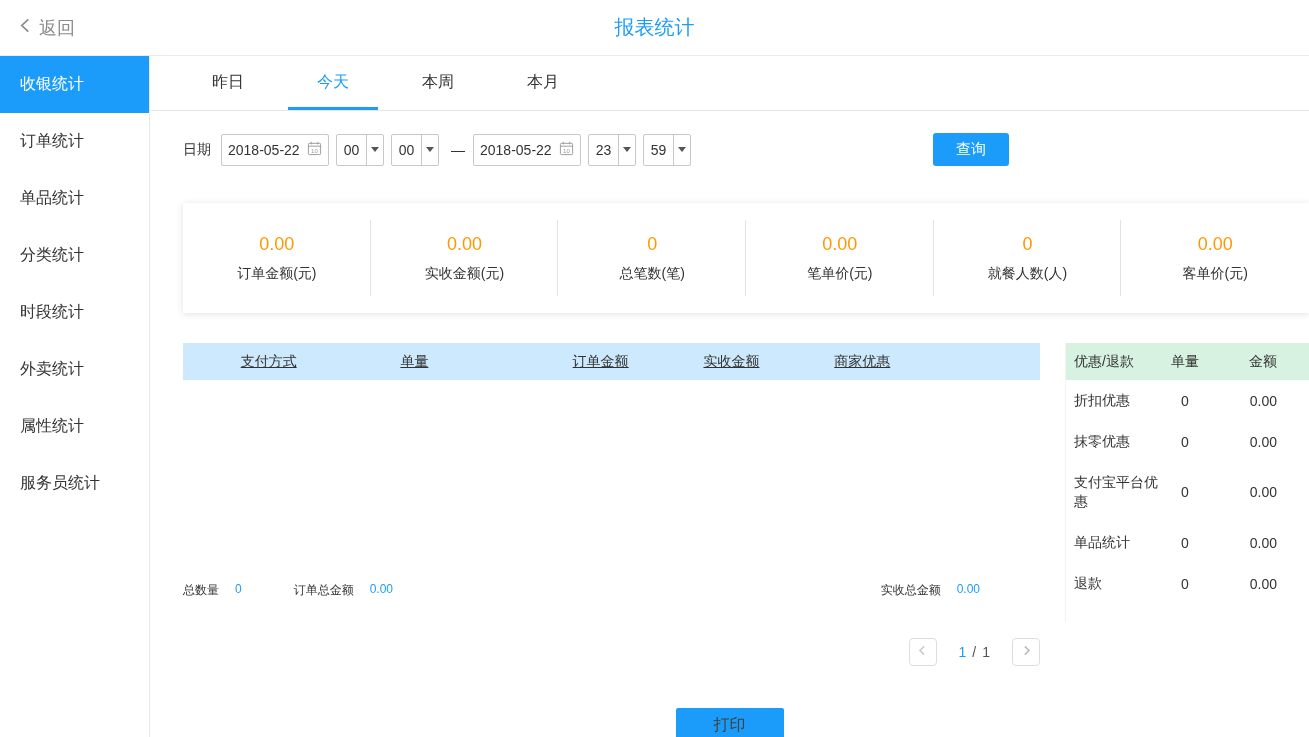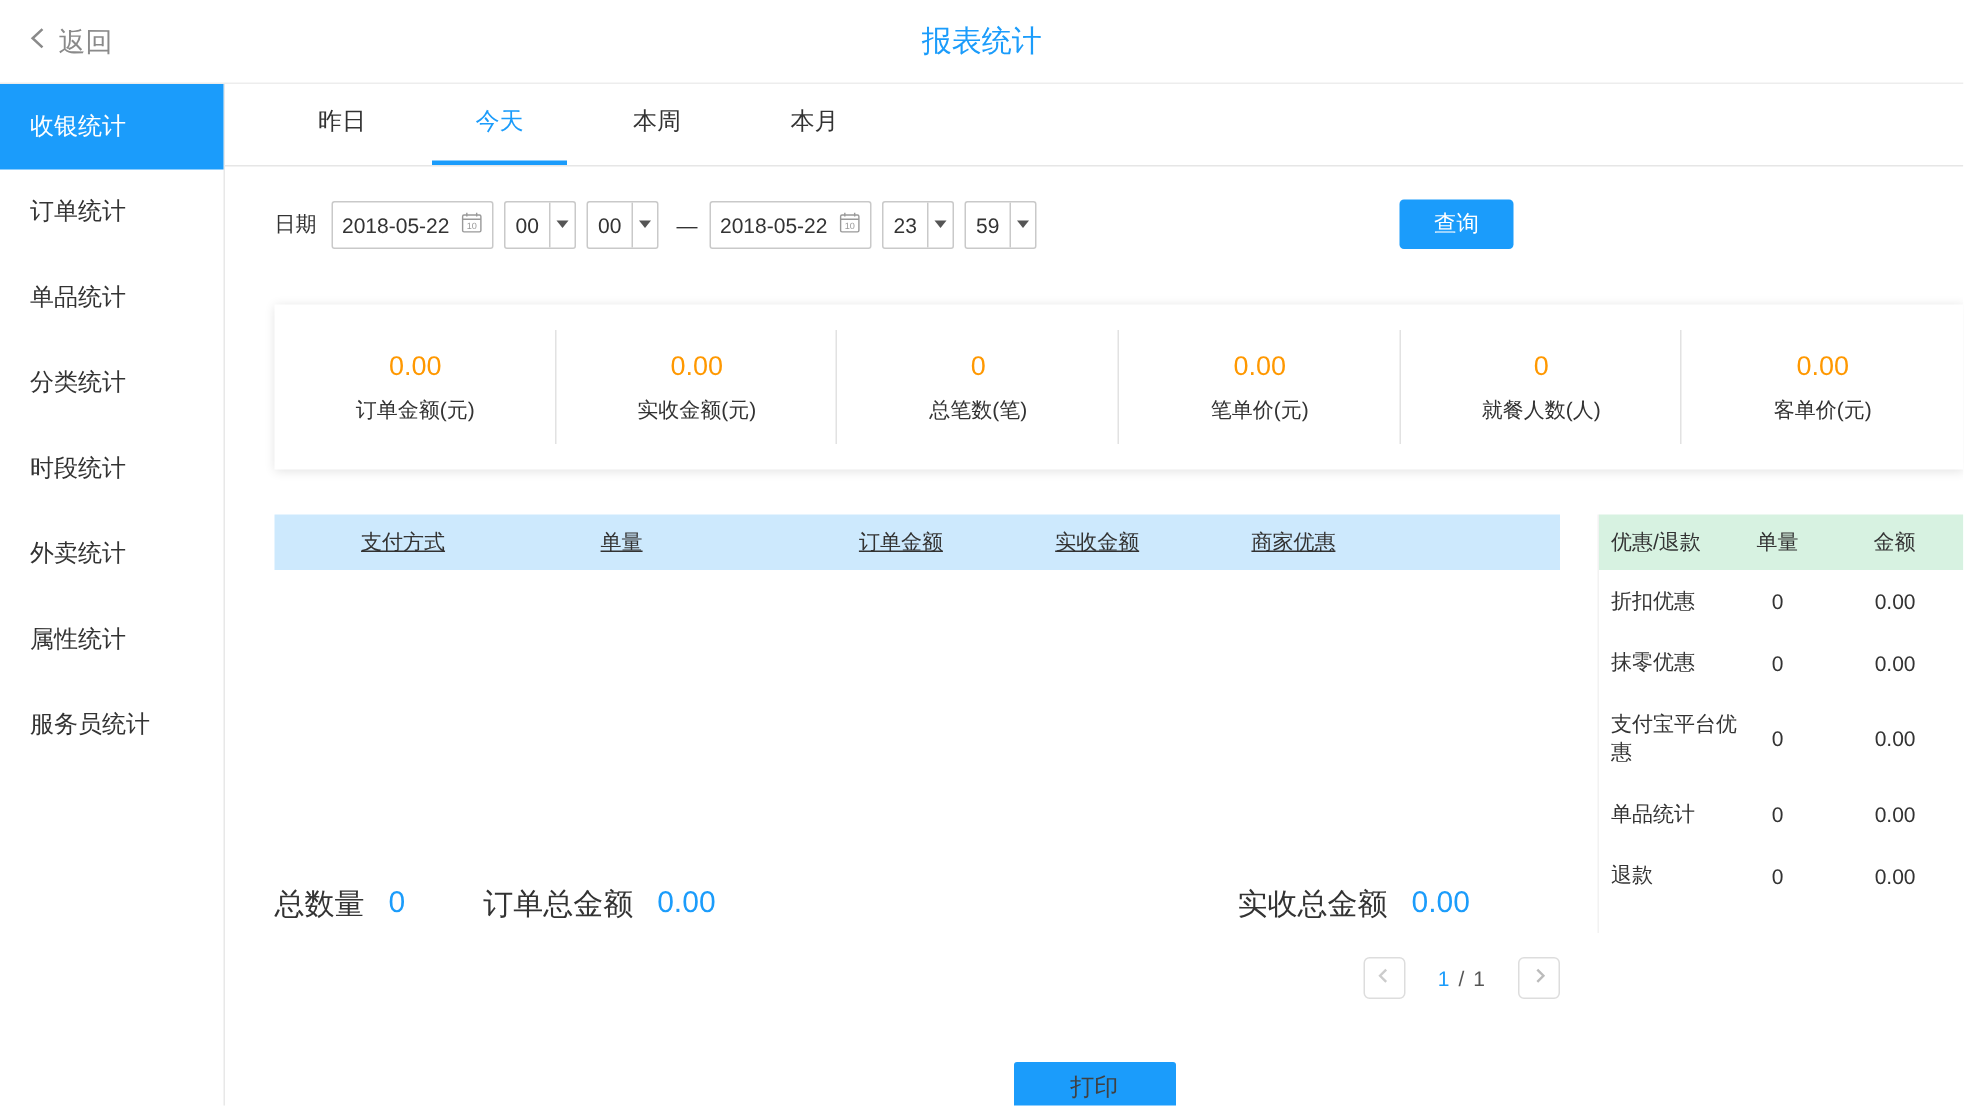--- a/index.html
+++ b/index.html
@@ -48,21 +48,21 @@
   
   .tables { margin:30px 0 0 33px; display:flex; }
   .pay-table { width:857px; flex-shrink:0; }
   .pay-head { height:37px; background:var(--table-header-blue,#cde9fd); display:flex; align-items:center; font-size:14px;text-decoration:underline; }
   .pay-head .c1 { width:20%; text-align:center; }
   .pay-head .c2 { width:14%; text-align:center; }
   .pay-head .c3 { width:18%; text-align:right; }
   .pay-head .c4 { width:24%; text-align:center; }
   .pay-head .c5 { width:24%; }
   .pay-body { height:202px; background:#fff; }
-  .pay-foot { height:40px; display:flex; align-items:center; font-size:20px; padding-right:60px; }
+  .pay-foot { height:40px; display:flex; align-items:flex-start; font-size:12px; padding-right:60px; }
   .pay-foot .lab { margin-right:16px; }
   .pay-foot .num { color:var(--accent,#1b9cfb); }
   .pay-foot .gap { margin-left:52px; }
   .pay-foot .spacer { flex:1; }
 
   .disc-table { flex:1; margin-left:25px; border-left:1px solid #f2f2f2; }
   .disc-head { height:37px; background:var(--table-header-green,#d7f2e1); display:flex; align-items:center; font-size:14px; }
   .disc-row { display:flex; align-items:center; padding:11px 0; font-size:14px; }
   .dc1 { width:95px; padding-left:8px; line-height:19px; }
   .dc2 { width:48px; text-align:center; }

